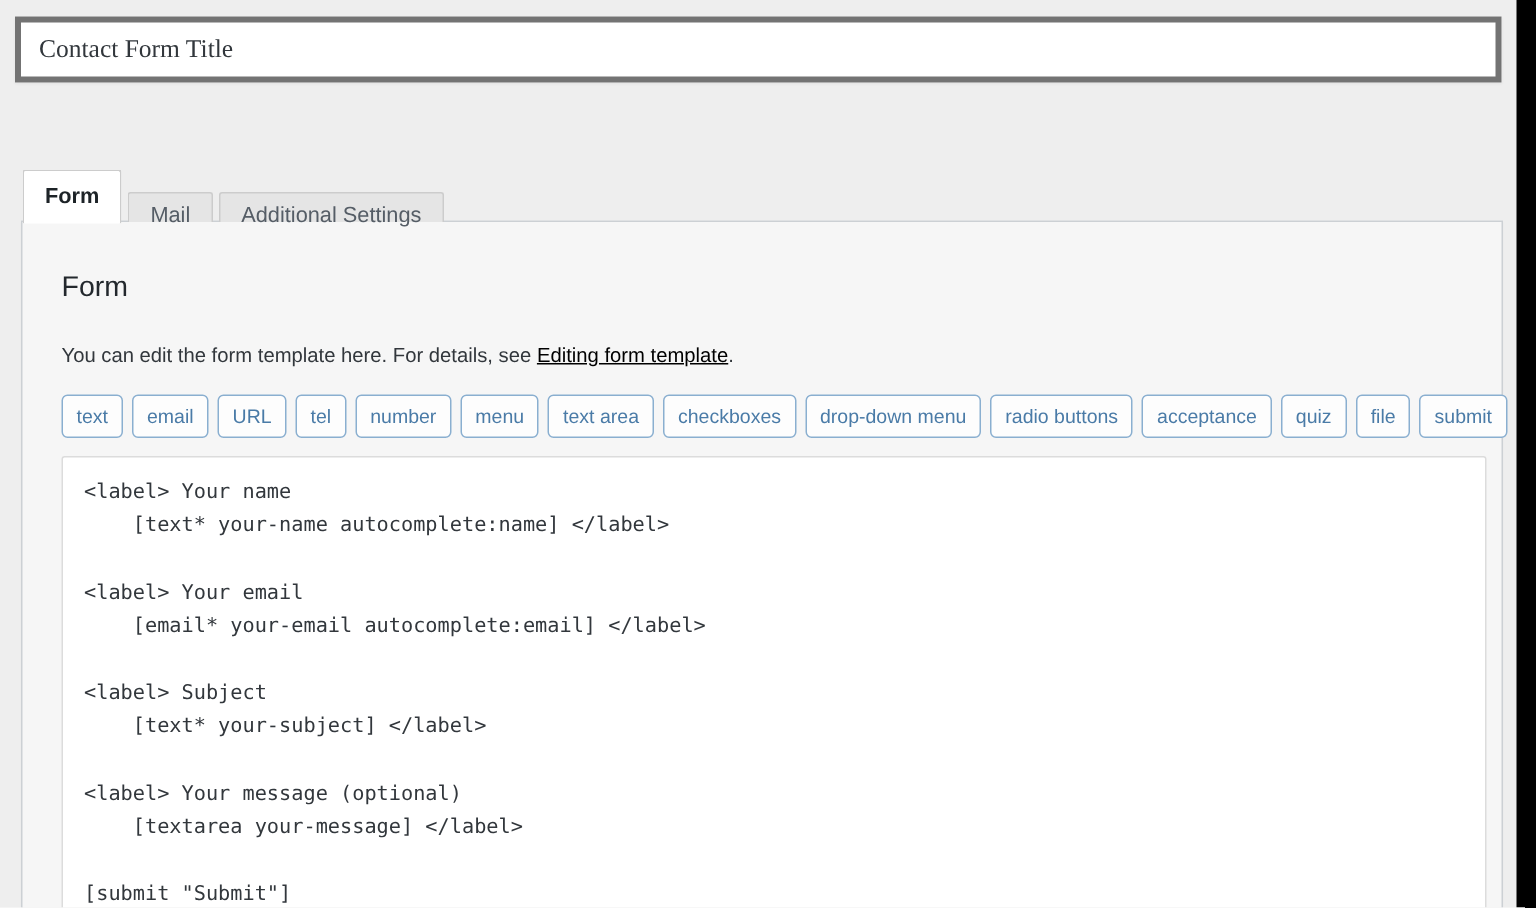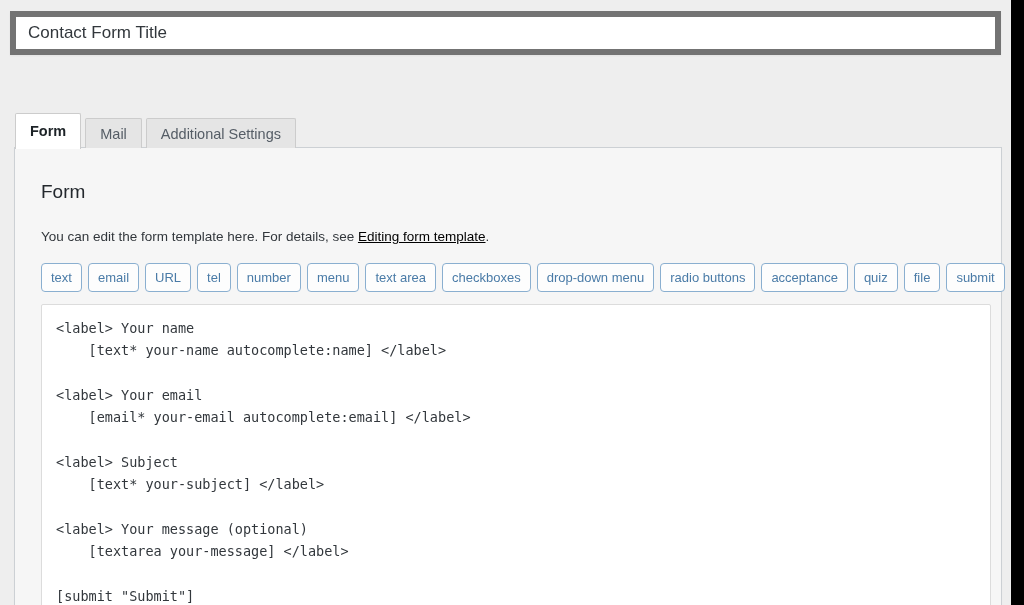--- a/index.html
+++ b/index.html
@@ -45,45 +45,45 @@
     left: 10px;
     top: 11px;
     width: 991px;
     height: 44px;
   }
   .title-input {
     display: block;
     width: 100%;
     height: 44px;
     background: #ffffff;
-    border: 6px solid #737373;
+    border: 4px solid #737373;
     border-radius: 0;
     box-shadow: 0 1px 2px rgba(0,0,0,0.05);
-    font-family: Liberation Sans, sans-serif;
+    font-family: Liberation Serif, serif;
     font-size: 17px;
     color: #32373c;
     line-height: 42px;
     padding: 0 12px;
     outline: none;
   }
   .title-input::placeholder { color: #9aa0a6; }
 
   
   .tabs {
     position: absolute;
     left: 15px;
     top: 113px;
     height: 35px;
     display: flex;
     align-items: flex-end;
     z-index: 20;
   }
   .tab {
     position: relative;
-    height: 30px;
+    height: 20px;
     line-height: 31px;
     padding: 0 14px;
     margin-right: 4px;
     font-size: 14.5px;
     color: #555d66;
     background: #e5e5e5;
     border: 1px solid #ccc;
     border-bottom: none;
     border-radius: 2px 2px 0 0;
     cursor: pointer;

